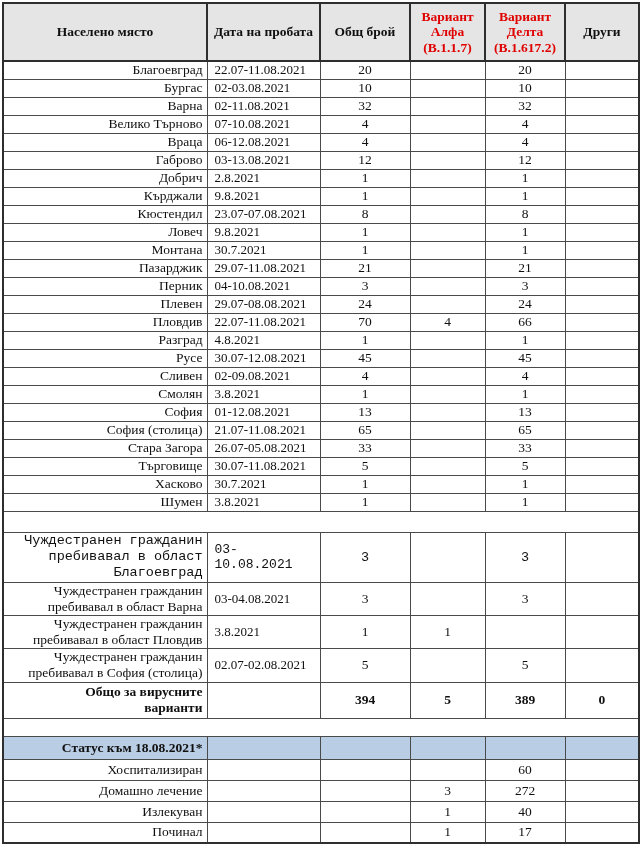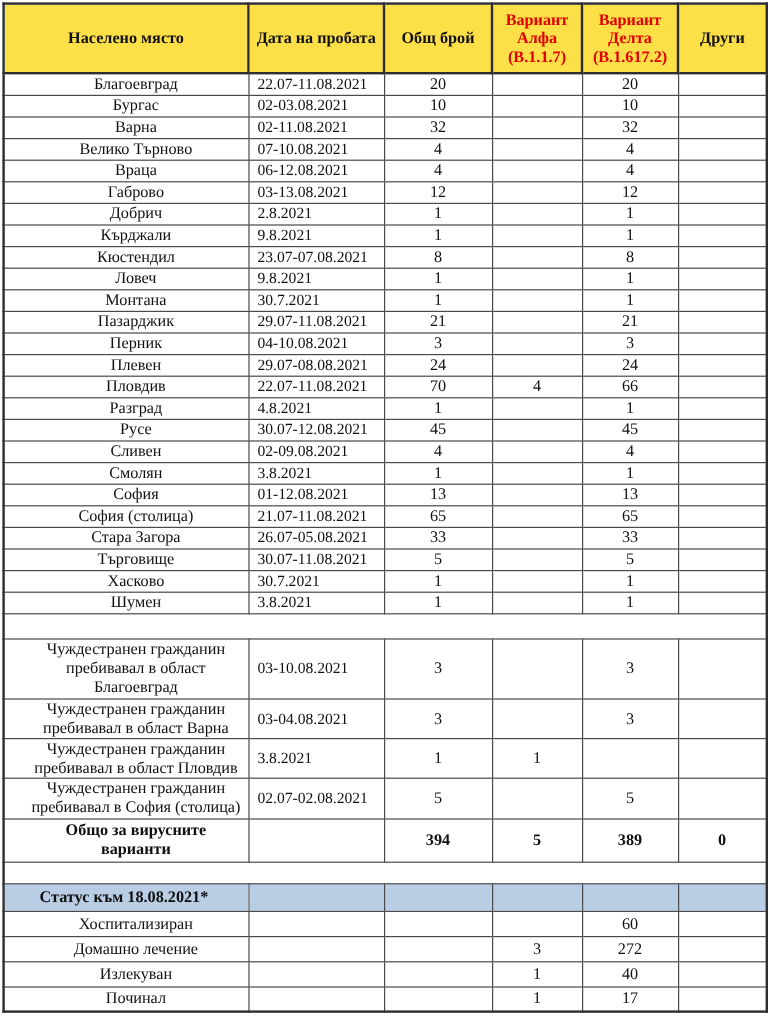--- a/index.html
+++ b/index.html
@@ -18,35 +18,35 @@
     margin: 2px;
     border: 2px solid #2e2e2e;
   }
   th, td {
     border: 1px solid #4a4a4a;
     padding: 0 4px;
     overflow: hidden;
     vertical-align: middle;
   }
   thead th {
-    background: #fde047;
+    background: #e5e5e5;
     font-size: 13.5px;
     font-weight: bold;
     text-align: center;
     height: 52px;
     line-height: 1.15;
     border: 2px solid #2e2e2e;
     padding: 2px;
   }
   thead th.red { color: #e00000; }
-  td.c0 { text-align: center; font-size: 13.5px; padding-left: 20px; line-height: 1.2; }
+  td.c0 { text-align: right; font-size: 13.5px; padding-left: 20px; line-height: 1.2; }
   td.c1 { text-align: left; font-size: 13px; padding-left: 7px; }
   td.c2, td.c3, td.c4, td.c5 { text-align: center; font-size: 13.5px; }
   tr.r-city    { height: 18px; }
-  tr.r-foreign3{ height: 50px; }
+  tr.r-foreign3{ height: 50px; font-family: Liberation Mono, monospace; }
   tr.r-foreign { height: 33px; }
   tr.r-total   { height: 36px; margin-left: 21px; }
   tr.r-total td{ font-weight: bold; }
   tr.r-gap, tr.r-gap2 { }
   tr.r-gap  td.gapcell { height: 20px; }
   tr.r-gap2 td.gapcell { height: 17px; }
   td.gapcell {
     border-left: none;
     border-right: none;
     background: #ffffff;

